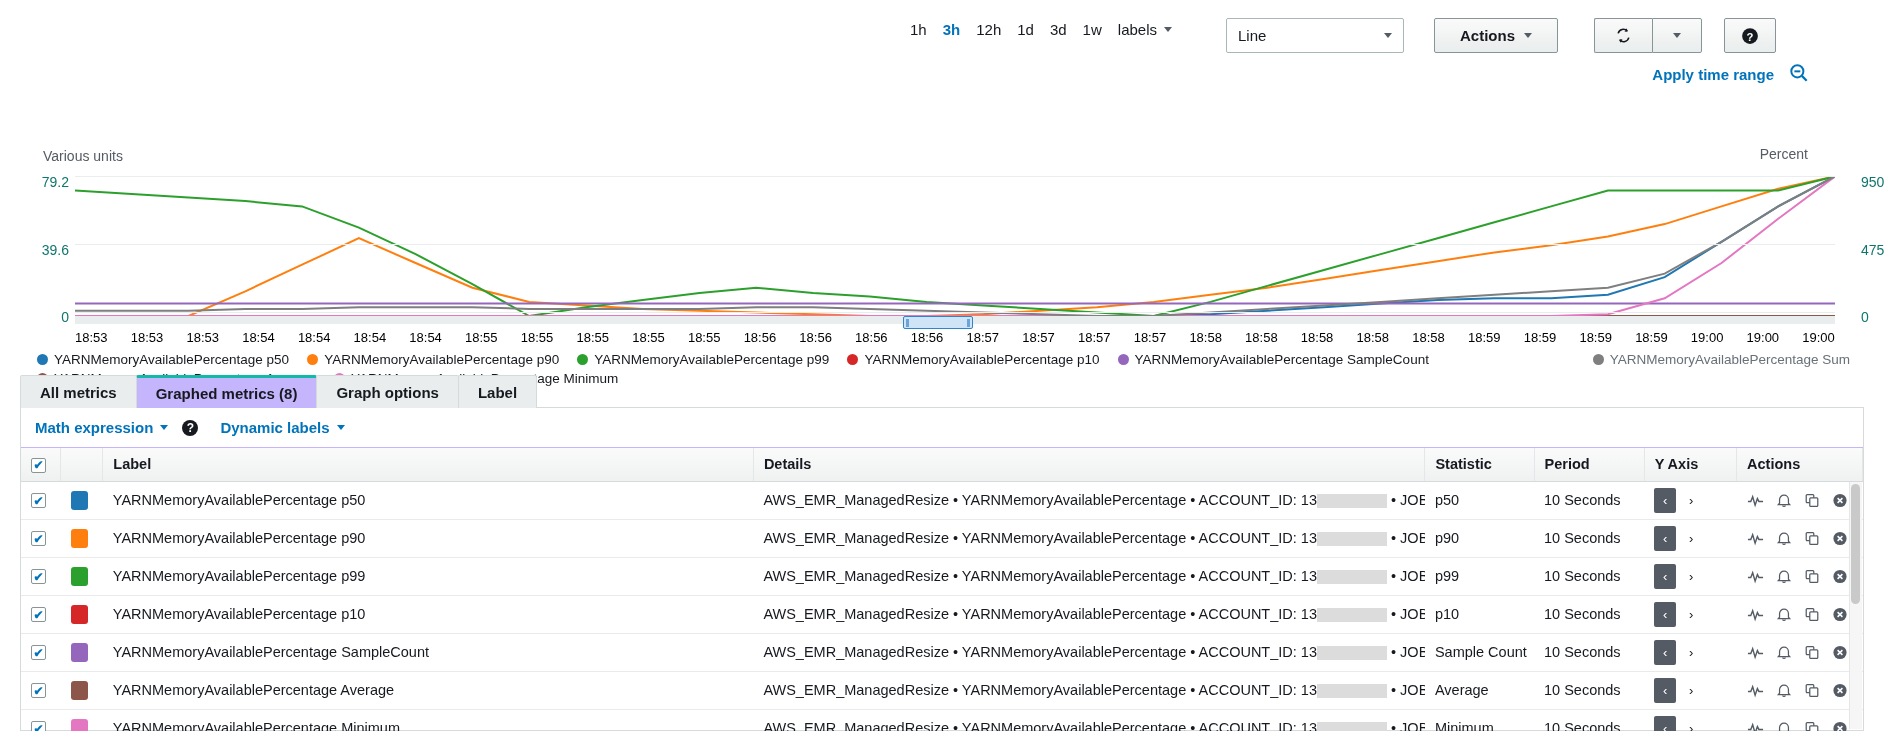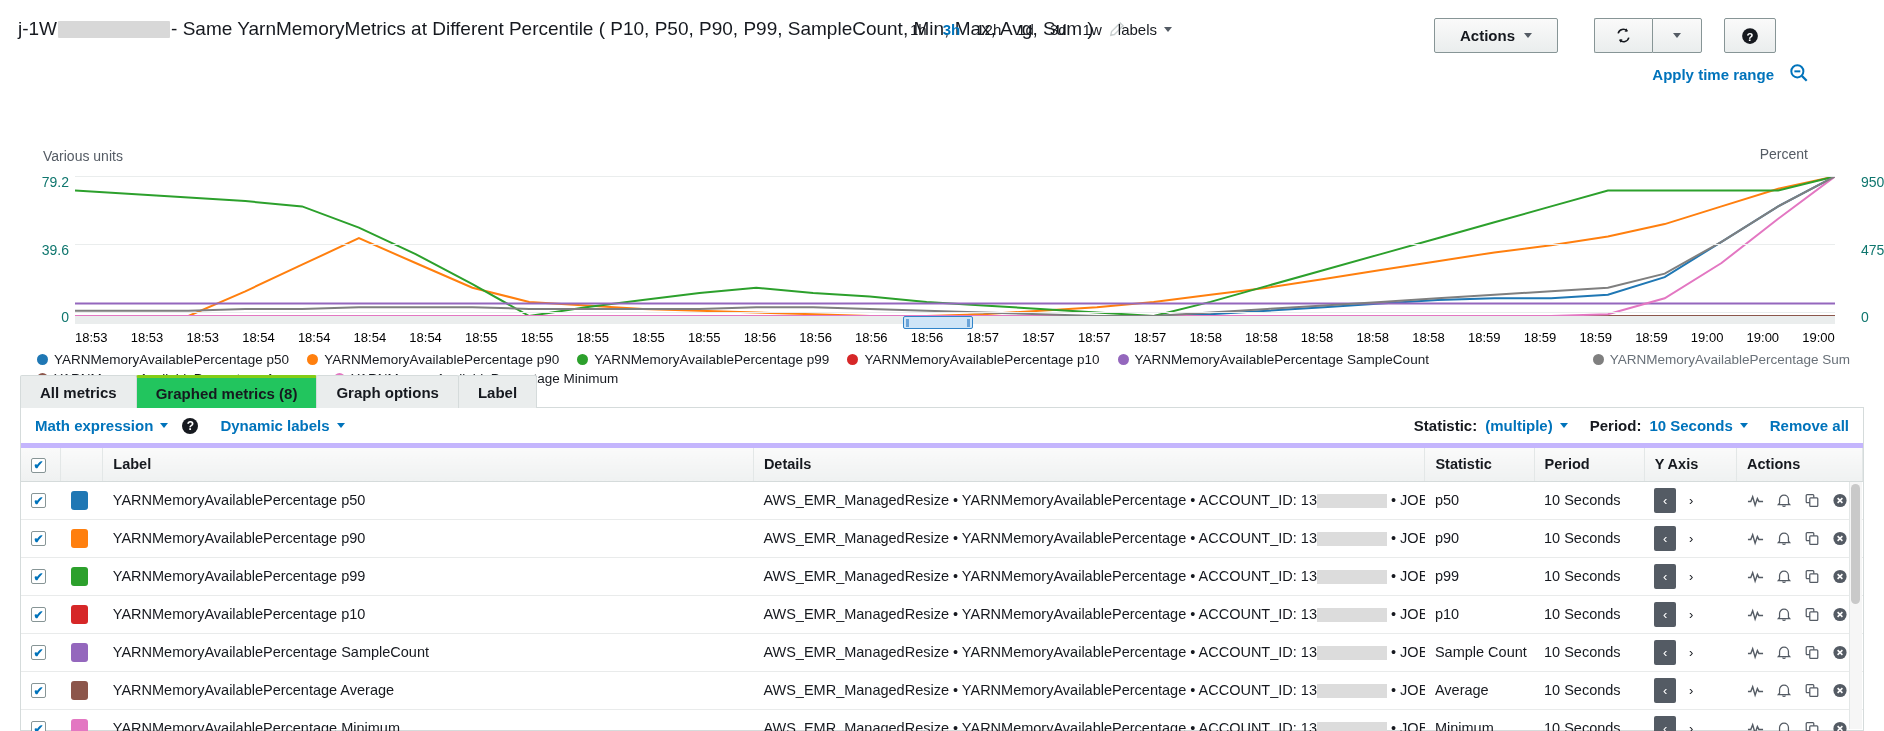--- a/index.html
+++ b/index.html
@@ -112,28 +112,28 @@
                  font-size: 13px; color: #aab7b8; letter-spacing: 2px; cursor: ns-resize; }
 
   
   .tabs { position: absolute; left: 20px; top: 375px; display: flex; align-items: flex-end; gap: 0px; }
   .tab {
     height: 33px; padding: 0 19px; display: flex; align-items: center;
     font-size: 15px; font-weight: bold; color: #16191f; cursor: pointer;
     background: #eaeded; border: 1px solid #d5dbdb; border-bottom: none;
     border-radius: 2px 2px 0 0; margin-right: -1px;
   }
-  .tab.active { background: #22c55e; border-top: 3px solid #84cc16; color: #16191f; }
+  .tab.active { background: #c4b5fd; border-top: 3px solid #14b8a6; color: #16191f; }
   .tabline { position: absolute; left: 20px; right: 20px; top: 407px; height: 1px; background: #d5dbdb; }
 
   
   .panel { position: absolute; left: 20px; right: 20px; top: 408px; bottom: 0;
            background: #fff; border: 1px solid #d5dbdb; border-top: none; }
   .mtoolbar { height: 40px; display: flex; align-items: center; padding: 0 14px;
-              border-bottom: 5px solid #c4b5fd; background: #fff; }
+              border-bottom: 1px solid #c4b5fd; background: #fff; }
   .link { color: #0073bb; font-size: 15px; font-weight: bold; cursor: pointer;
           display: flex; align-items: center; gap: 7px; }
   .caret-blue { width: 0; height: 0; border-left: 4px solid transparent;
                 border-right: 4px solid transparent; border-top: 5px solid #0073bb; }
   .q-icon { width: 16px; height: 16px; border-radius: 50%; background: #16191f;
             color: #fff; font-size: 12px; font-weight: bold; display: flex;
             align-items: center; justify-content: center; cursor: pointer; }
   .tool-right { margin-left: auto; display: flex; align-items: center; gap: 22px;
                 font-size: 15px; }
   .tool-right .lbl { font-weight: bold; color: #16191f; }
@@ -183,44 +183,38 @@
                background: #f6f6f6; border-left: 1px solid #e3e7e7; }
   .scroll-thumb { position: absolute; right: 2px; top: 2px; width: 9px; height: 120px;
                   background: #c9c9c9; border-radius: 5px; cursor: grab; }
 </style>
 </head>
 <body>
 
 <div class="app">
 
   <div class="hdr">
-    <div class="title-wrap">
-      <span>j-1W</span>
-      <span class="redact-inline"></span>
-      <span>- Same YarnMemoryMetrics at Different Percentile ( P10, P50, P90, P99, SampleCount, Min, Max, Avg, Sum )</span>
-      <span class="pencil-icon">
-        <svg width="17" height="17" viewBox="0 0 16 16">
-            <path d="M11.5 1.8l2.7 2.7-8.2 8.2-3.4.7.7-3.4z" fill="none" stroke="#879596" stroke-width="1.3"></path>
-          </svg>
-      </span>
-    </div>
 
     <div class="range-bar">
       <span class="rng">1h</span>
       <span class="rng active">3h</span>
       <span class="rng">12h</span>
       <span class="rng">1d</span>
       <span class="rng">3d</span>
       <span class="rng">1w</span>
       <span class="custom">
         <span>labels</span>
         <i class="caret"></i>
       </span>
     </div>
 
+    <div class="select-box">
+      <span>Line</span>
+      <i class="caret"></i>
+    </div>
 
     <div class="btn" id="actions-btn">
       <span>Actions</span>
       <i class="caret"></i>
     </div>
 
     <div class="btn" id="refresh-btn">
       <svg width="17" height="17" viewBox="0 0 16 16">
         <path d="M3 6a5 5 0 0 1 8.5-2.2M13 10a5 5 0 0 1-8.5 2.2" fill="none" stroke="#16191f" stroke-width="1.5"></path>
         <path d="M11 1.2l1 3-3 .3z" fill="#16191f"></path>
@@ -367,37 +361,20 @@
       <div class="link" style="margin-right:14px">
         <span>Math expression</span>
         <i class="caret-blue"></i>
       </div>
       <div class="q-icon">?</div>
       <div class="link" style="margin-left:22px">
         <span>Dynamic labels</span>
         <i class="caret-blue"></i>
       </div>
 
-      <div class="tool-right">
-        <span class="kv">
-          <b class="lbl">Statistic:</b>
-          <span class="link">
-            <span>(multiple)</span>
-            <i class="caret-blue"></i>
-          </span>
-        </span>
-        <span class="kv">
-          <b class="lbl">Period:</b>
-          <span class="link">
-            <span>10 Seconds</span>
-            <i class="caret-blue"></i>
-          </span>
-        </span>
-        <span class="link">Remove all</span>
-      </div>
     </div>
 
     <table class="metrics">
       <thead>
         <tr>
           <th class="c-check">
             <span class="cbx checked">✔</span>
           </th>
           <th class="c-color"></th>
           <th class="c-label">Label</th>

